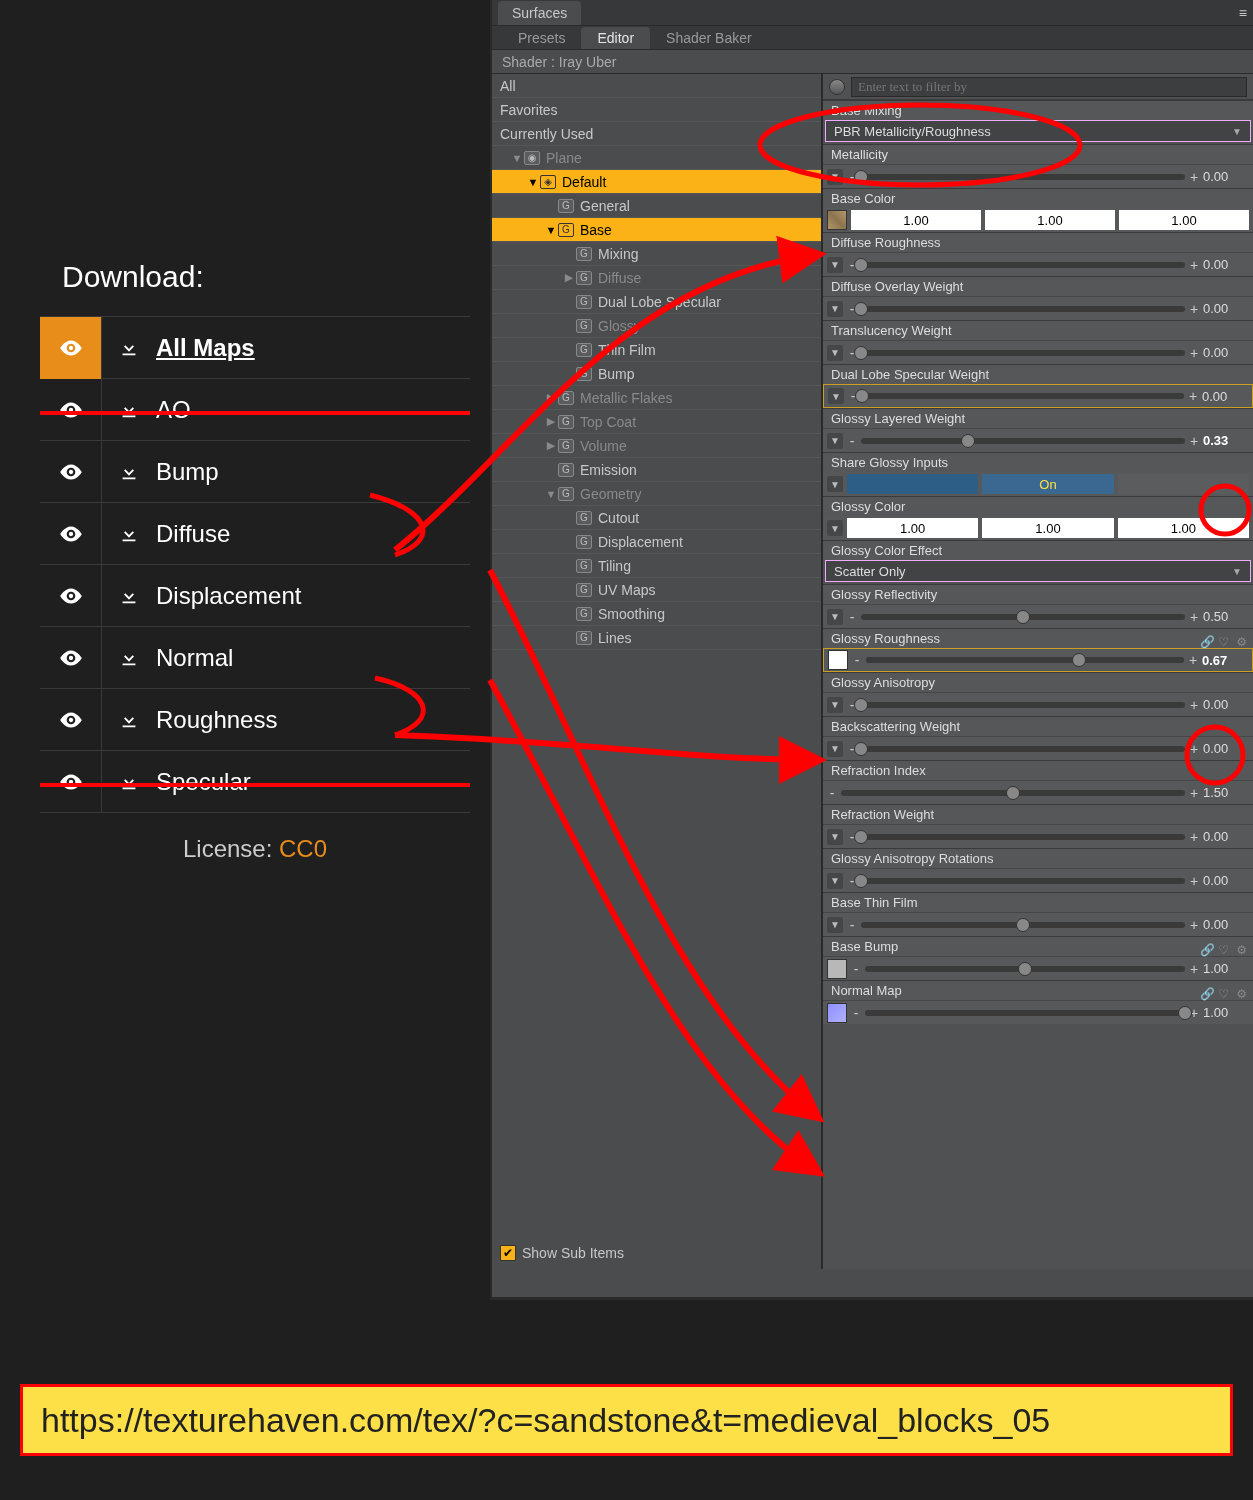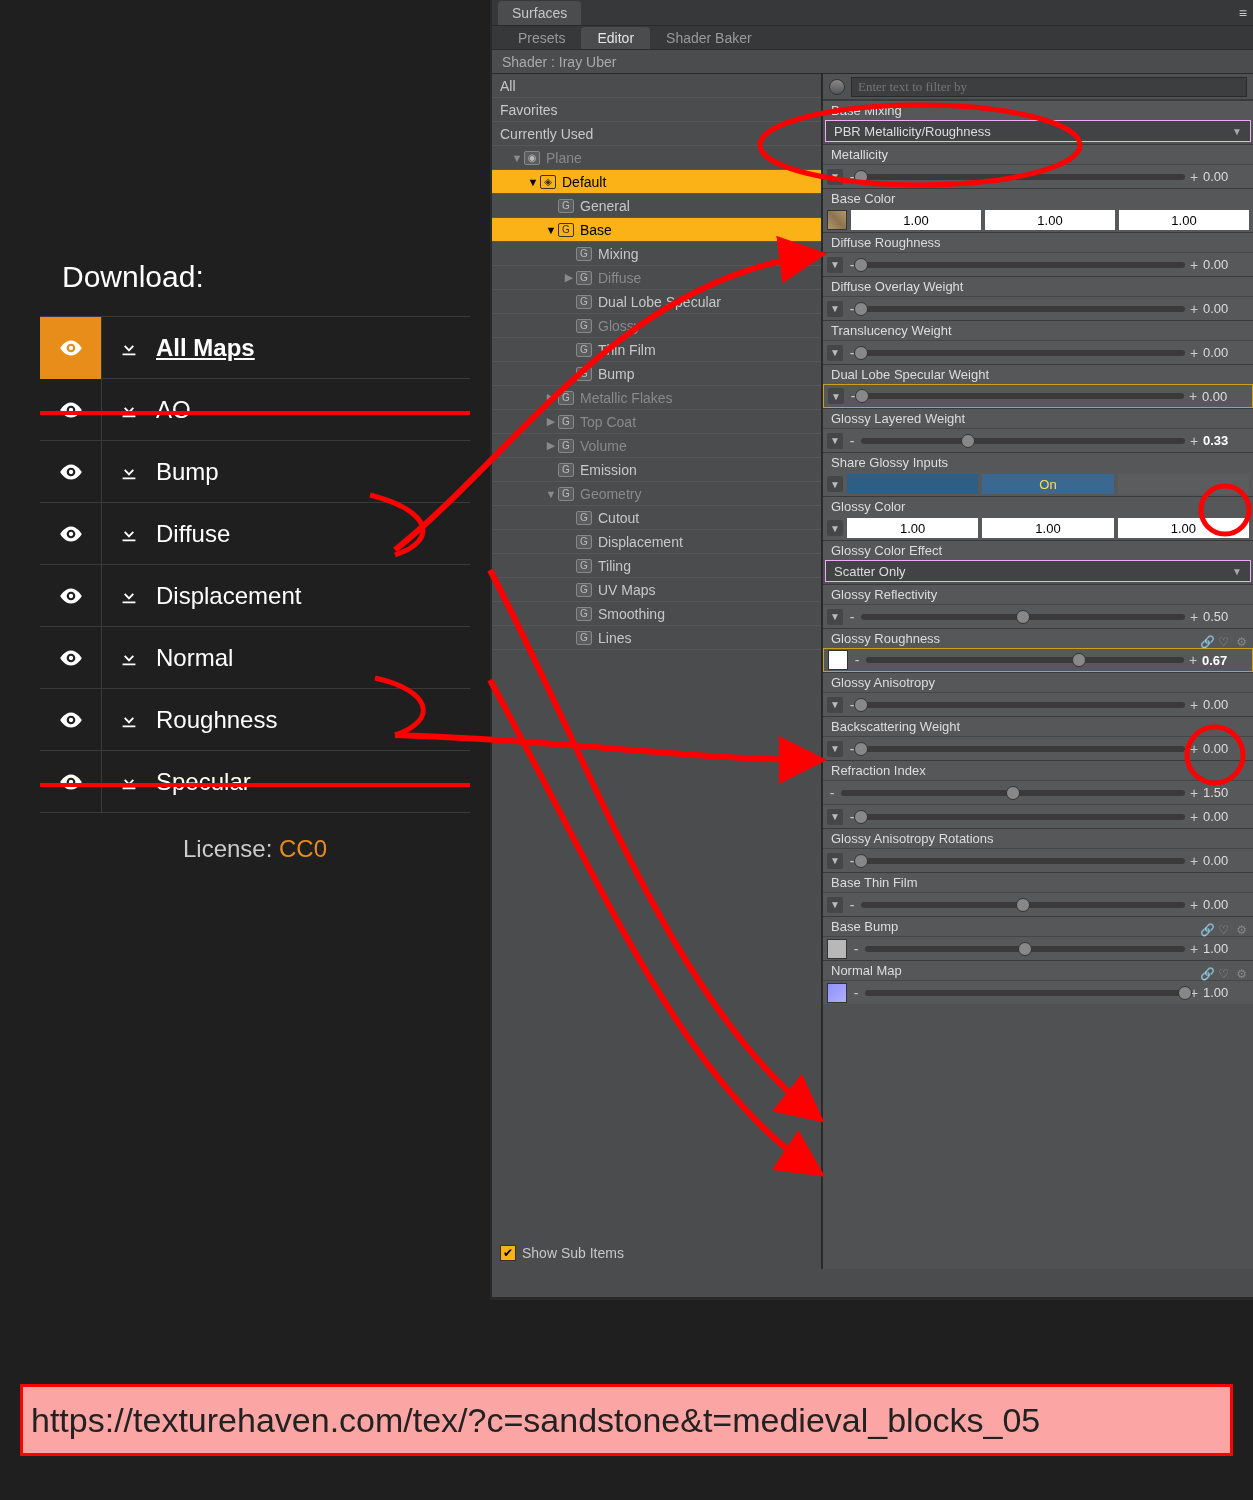--- a/index.html
+++ b/index.html
@@ -371,25 +371,25 @@
     pointer-events: none;
     z-index: 50;
   }
 
   .url-bar {
     position: absolute;
     left: 20px;
     bottom: 44px;
     width: 1213px;
     height: 72px;
-    background: #fca5a5;
+    background: #fde047;
     border: 3px solid #ff0000;
     display: flex;
     align-items: center;
-    padding-left: 8px;
+    padding-left: 18px;
     font-size: 34px;
     color: #222;
     z-index: 40;
   }
 </style>
 </head>
 <body>
 
 <div class="download-panel">
   <div class="download-title">Download:</div>
@@ -794,20 +794,21 @@
       <div class="prop-group-label">Refraction Index</div>
       <div class="slider-row">
         <span class="minus">-</span>
           <div class="track">
             <div class="knob" style="left:50%"></div>
           </div>
           <span class="plus">+</span>
         <div class="val">1.50</div>
       </div>
 
+      <div class="prop-group-label">Refraction Weight</div>
       <div class="slider-row">
         <div class="slider-arrow">▼</div>
         <span class="minus">-</span>
           <div class="track">
             <div class="knob" style="left:0%"></div>
           </div>
           <span class="plus">+</span>
         <div class="val">0.00</div>
       </div>
 

